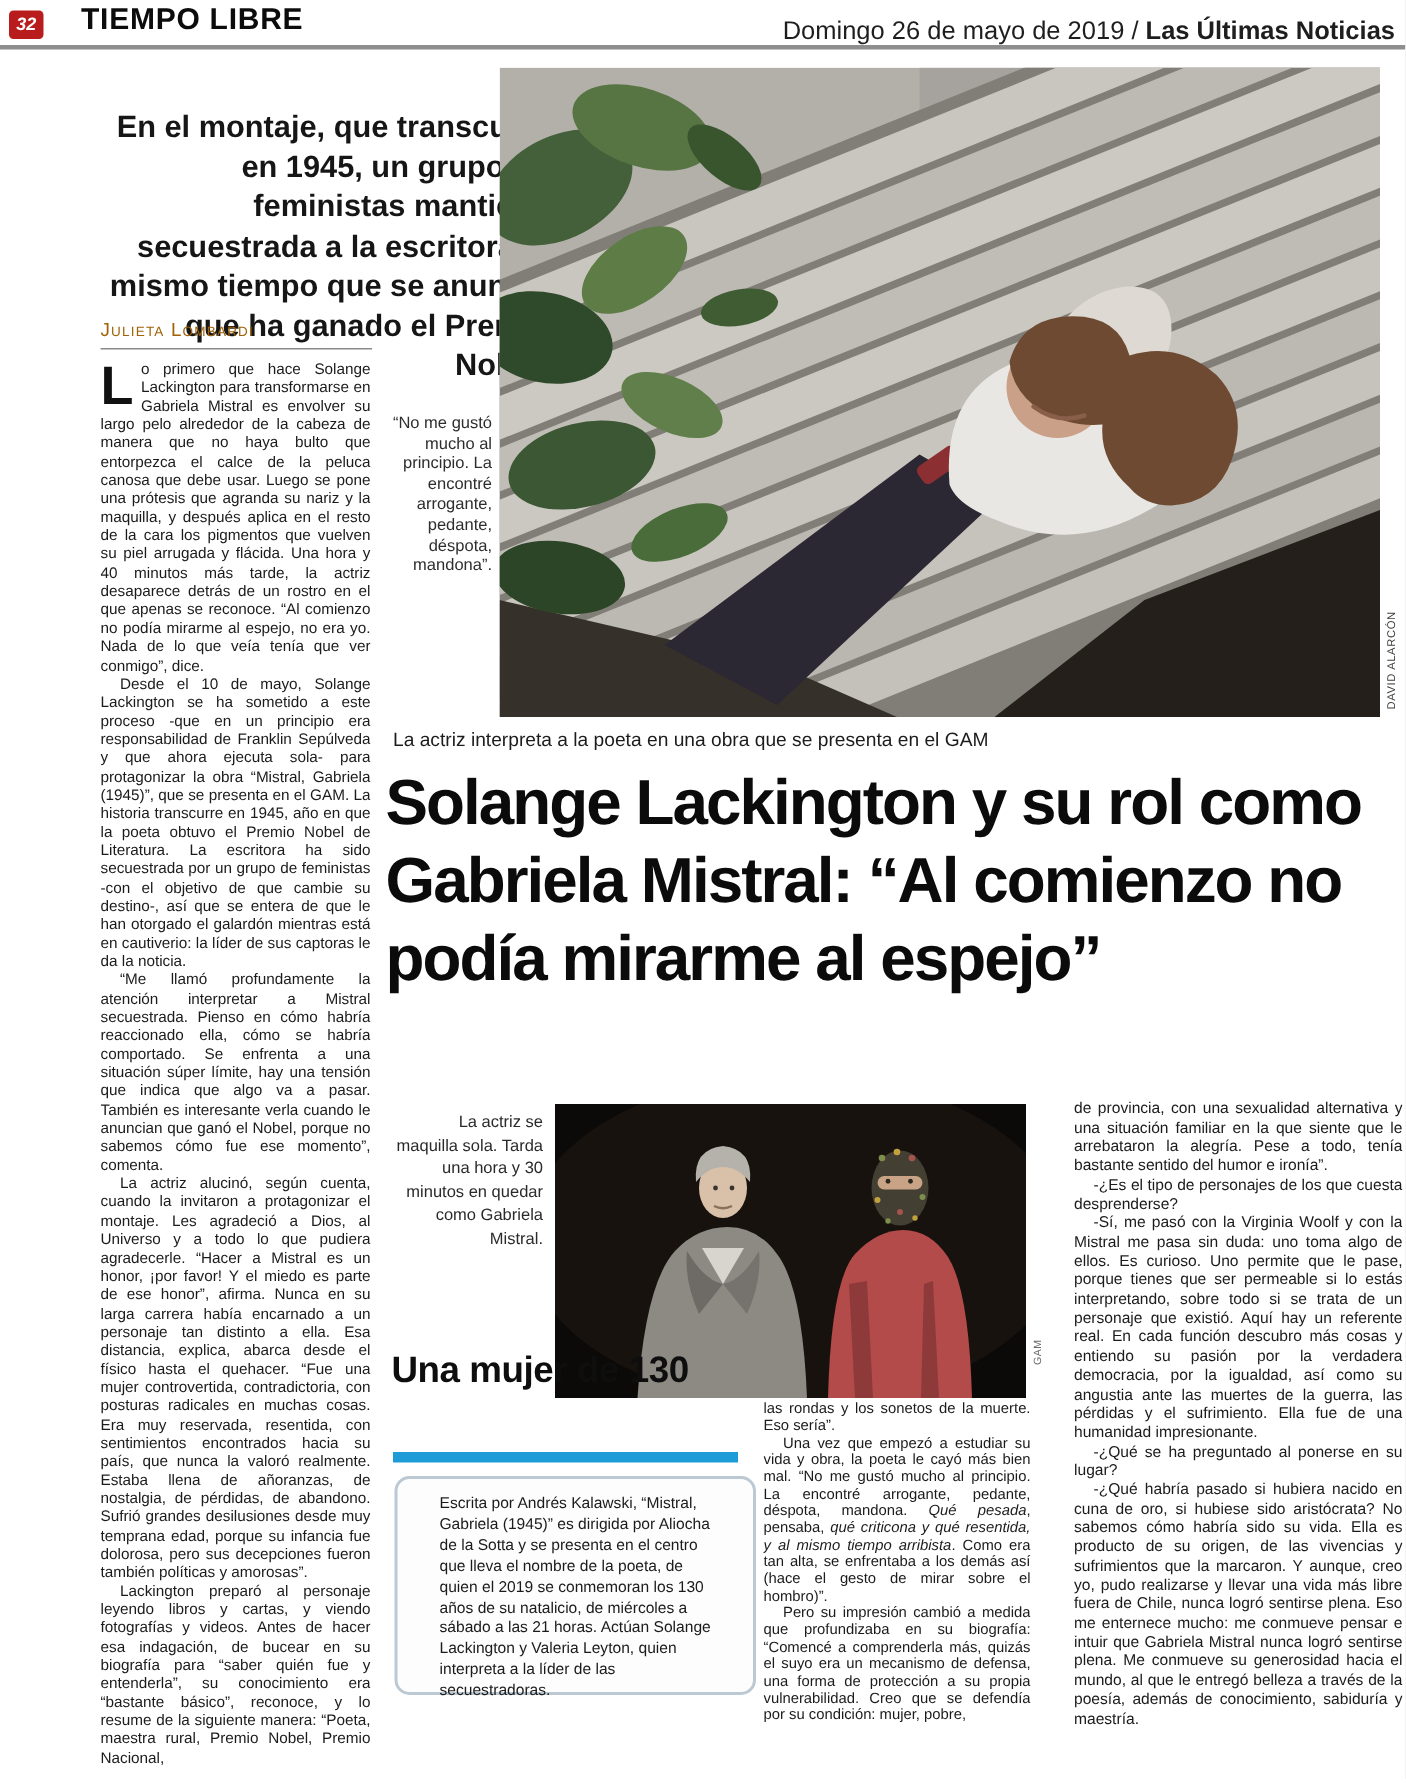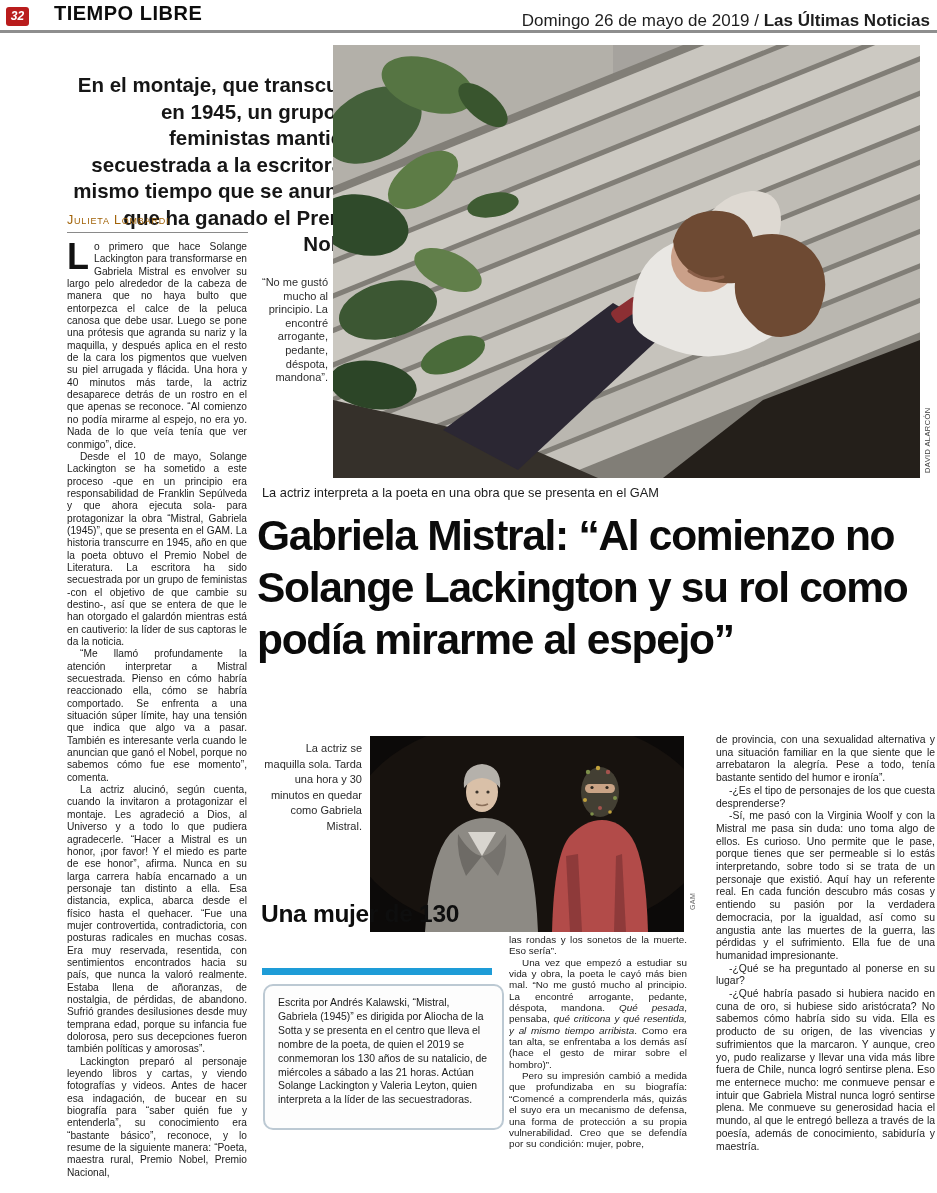--- a/index.html
+++ b/index.html
@@ -45,21 +45,21 @@
         font-size:11px;line-height:15.6px;color:#2a2a2a;}
   
   .headline{position:absolute;left:257px;top:510px;width:678px;font-size:42.5px;line-height:52px;
         font-weight:bold;letter-spacing:-1.3px;color:#0b0b0b;}
   .headline div{white-space:nowrap;}
   
   .sidebar-title{position:absolute;left:261px;top:900px;font-size:24.5px;font-weight:bold;
         letter-spacing:-.3px;color:#0e0e0e;}
   .accent-bar{position:absolute;left:262px;top:968px;width:230px;height:7px;}
   .sidebar-box{position:absolute;left:263px;top:984px;width:241px;height:146px;box-sizing:border-box;
-        border:2px solid #bcc9d3;border-radius:10px;padding:10px 13px;background:#fdfdfd;
+        border:2px solid #bcc9d3;border-radius:10px;padding:10px 28px;background:#fdfdfd;
         font-size:10.4px;line-height:13.9px;color:#1b1b1b;}
 </style>
 </head>
 <body>
 
 <div class="page">
 
   <div class="badge" style="background: #b91c1c; font-style: italic;">32</div>
   <div class="section-title">TIEMPO LIBRE</div>
   <div class="dateline"><span>Domingo 26 de mayo de 2019 / </span><b>Las Últimas Noticias</b></div>
@@ -115,22 +115,22 @@
       <ellipse cx="40" cy="340" rx="44" ry="24" transform="rotate(8 40 340)" fill="#2c4527"></ellipse>
       <ellipse cx="120" cy="310" rx="34" ry="16" transform="rotate(-22 120 310)" fill="#4a6b3a"></ellipse>
       <ellipse cx="150" cy="60" rx="30" ry="14" transform="rotate(40 150 60)" fill="#39552e"></ellipse>
       <ellipse cx="160" cy="160" rx="26" ry="12" transform="rotate(-10 160 160)" fill="#3f5c33"></ellipse>
     </svg>
   </div>
   <div class="vcredit credit-top">DAVID ALARCÓN</div>
 
   <div class="caption-top">La actriz interpreta a la poeta en una obra que se presenta en el GAM</div>
   <div class="headline">
+    <div>Solange Lackington y su rol como</div>
     <div>Gabriela Mistral: “Al comienzo no</div>
-    <div>Solange Lackington y su rol como</div>
     <div>podía mirarme al espejo”</div>
   </div>
 
   <div class="caption-mid">La actriz se maquilla sola. Tarda una hora y 30 minutos en quedar como Gabriela Mistral.</div>
   <div class="photo photo-mid">
     <svg width="314" height="196" viewBox="0 0 314 196">
       <rect width="314" height="196" fill="#0c0a09"></rect>
       <ellipse cx="160" cy="90" rx="180" ry="110" fill="#17120e"></ellipse>
       <path d="M55,196 Q60,120 80,98 Q95,82 115,82 Q135,82 148,100 Q165,122 168,196 Z" fill="#8d8a84"></path>
       <path d="M98,96 L112,120 L126,96 Z" fill="#d8d5cf"></path>

